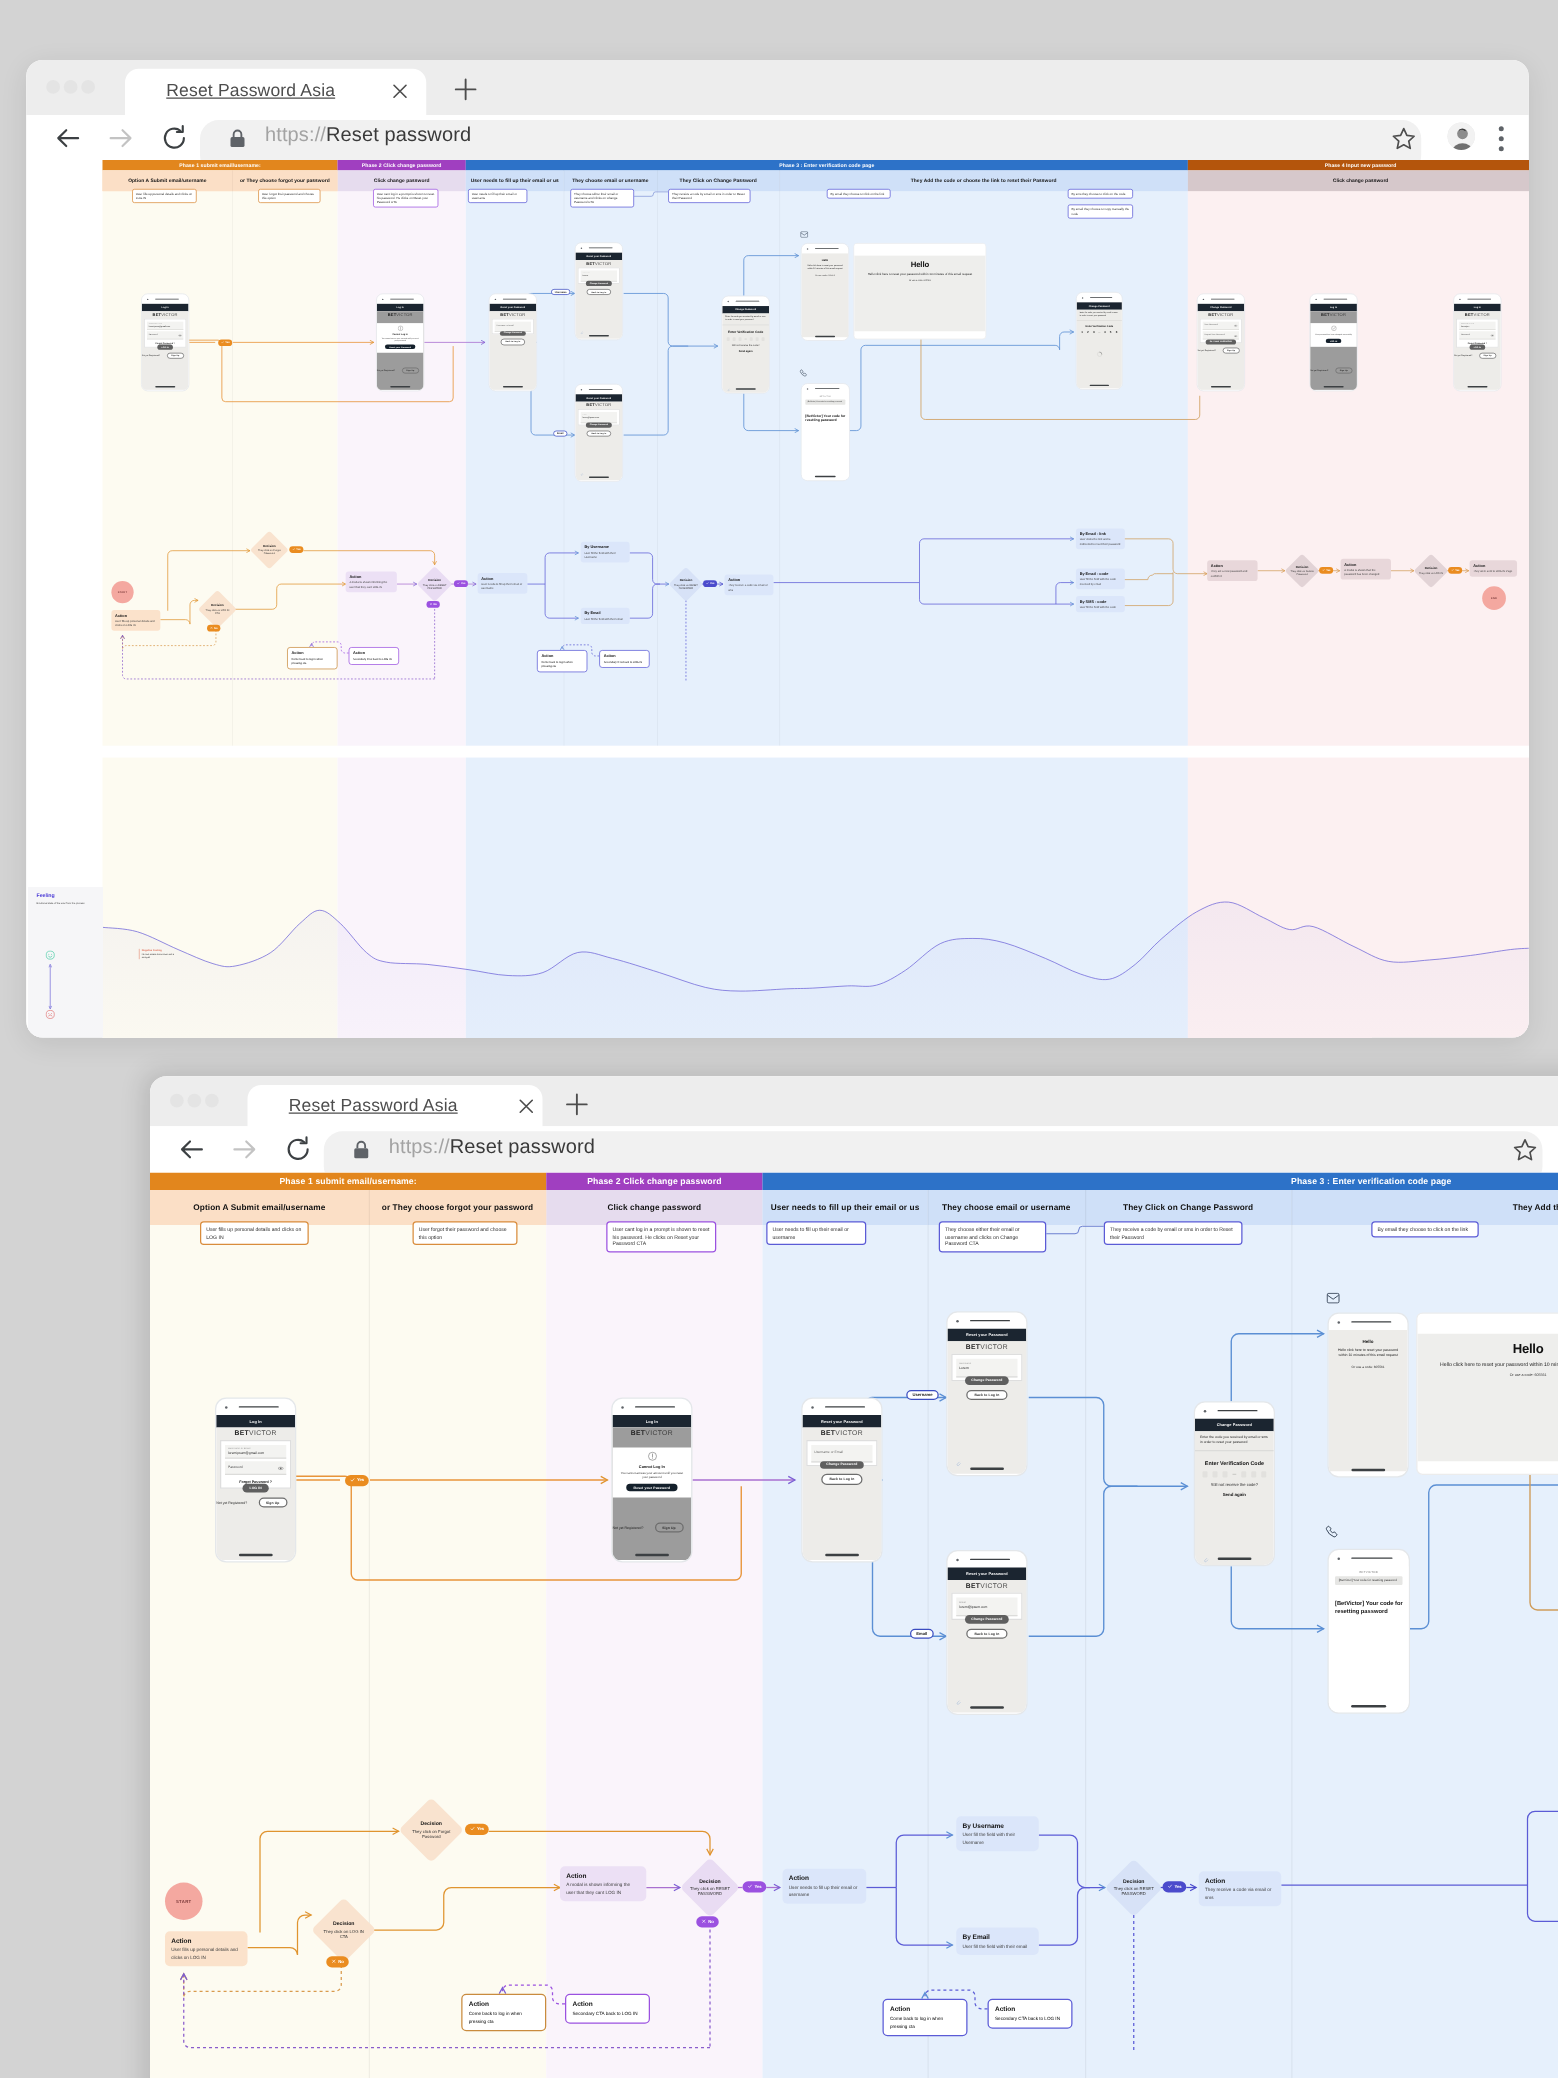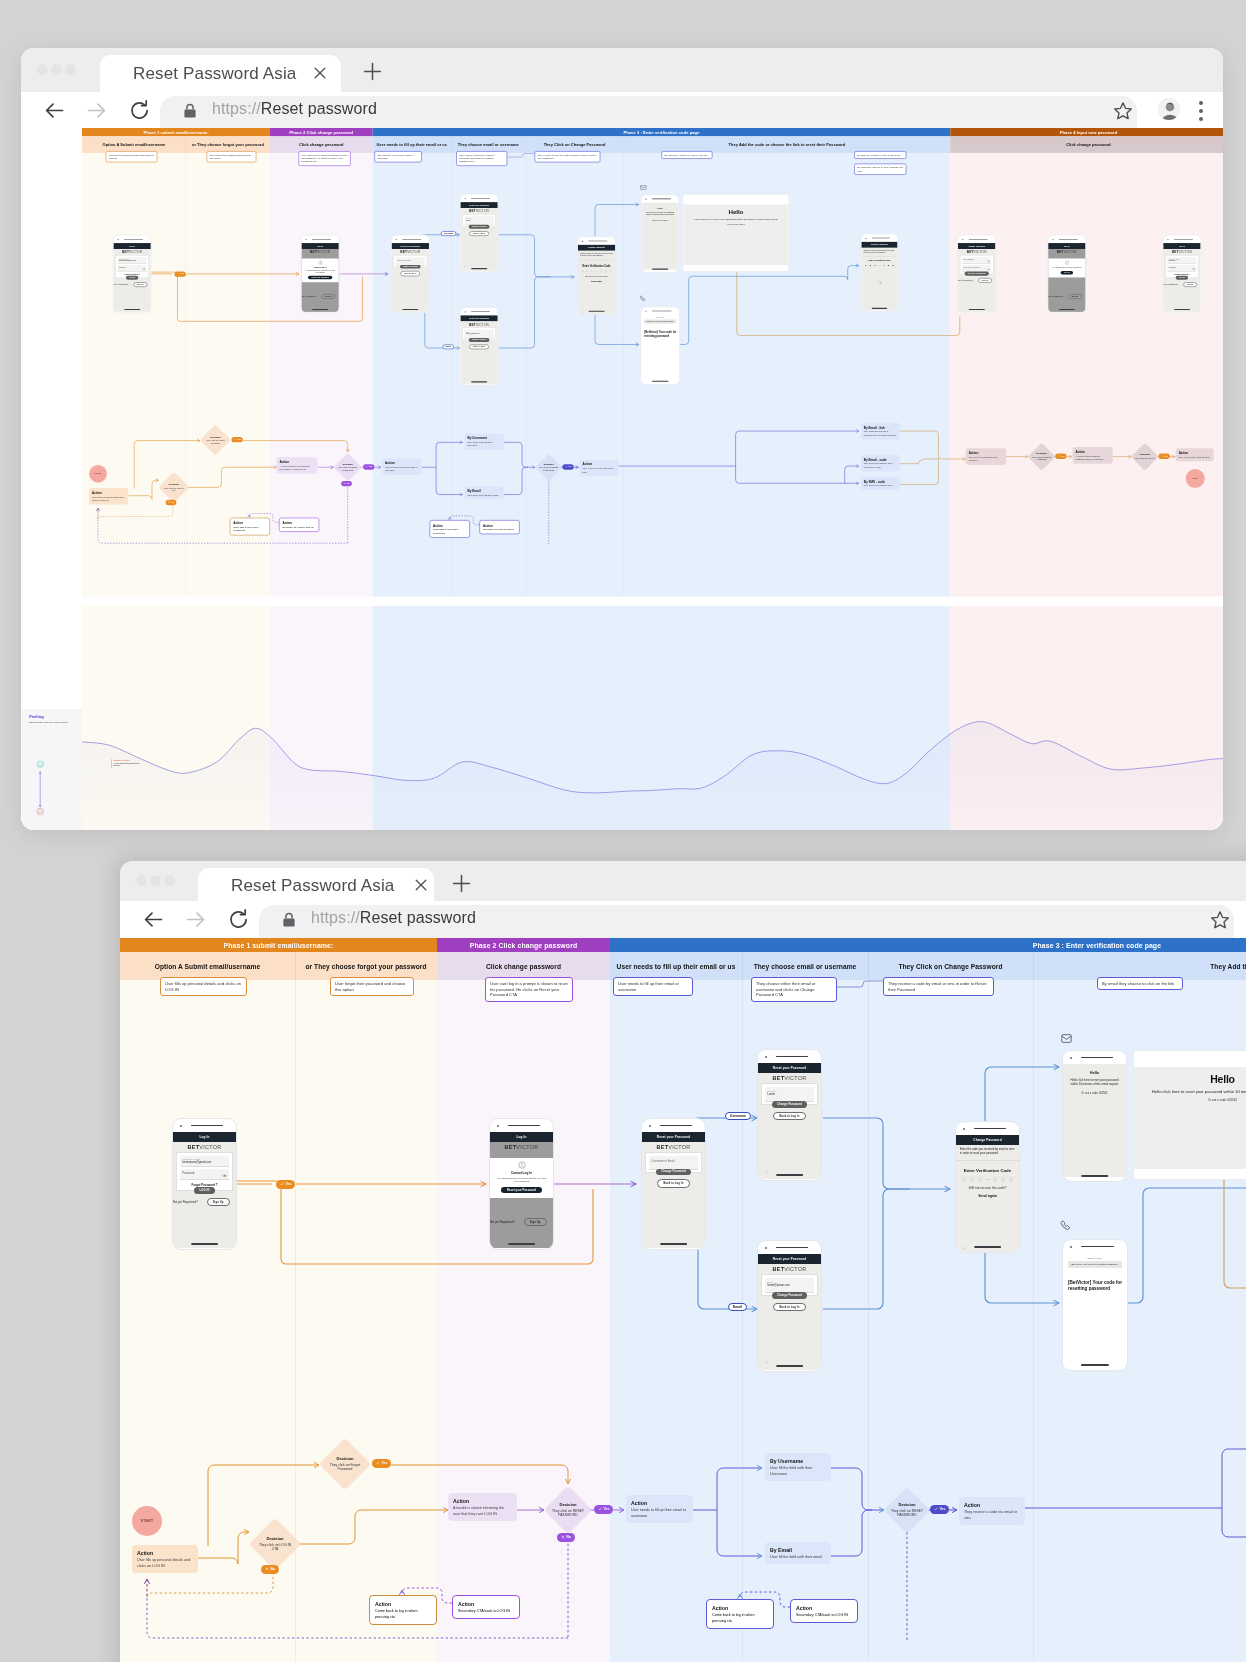--- a/index.html
+++ b/index.html
@@ -13,21 +13,21 @@
 
   .tabstrip{position:relative;background:#ededed;}
   .win.back .tabstrip{height:44px;}
   .win.front .tabstrip{height:40px;}
   .dots{position:absolute;left:14px;top:16px;display:flex;gap:0px;}
   .win.front .dots{top:14px;}
   .dot{width:11px;height:11px;border-radius:50%;background:#e4e4e4;margin:0 1.5px;}
   .dots .dot+.dot{margin-left:1.5px;}
   .tab{position:absolute;left:79px;top:7px;bottom:0;width:241px;background:#fff;border-radius:11px 11px 0 0;}
   .win.front .tab{left:78px;width:236px;}
-  .tab .label{position:absolute;left:33px;top:9px;font-size:17px;color:#4d4d4d;letter-spacing:.15px;white-space:nowrap;}
+  .tab .label{position:absolute;left:33px;top:9px;font-size:14px;color:#4d4d4d;letter-spacing:.15px;white-space:nowrap;text-decoration:underline;}
   .win.front .tab .label{top:8px;}
   .tab .close{position:absolute;right:14px;top:10px;width:15px;height:15px;line-height:0;}
   .win.front .tab .close{top:9px;right:6px;}
   .newtab{position:absolute;left:341px;top:13px;width:21px;height:21px;line-height:0;}
   .win.front .newtab{left:331px;top:12px;}
 
   .toolbar{position:relative;background:#fff;}
   .win.back .toolbar{height:36px;}
   .win.front .toolbar{height:37px;}
   .nav-ic{position:absolute;top:6px;width:25px;height:25px;line-height:0;}

